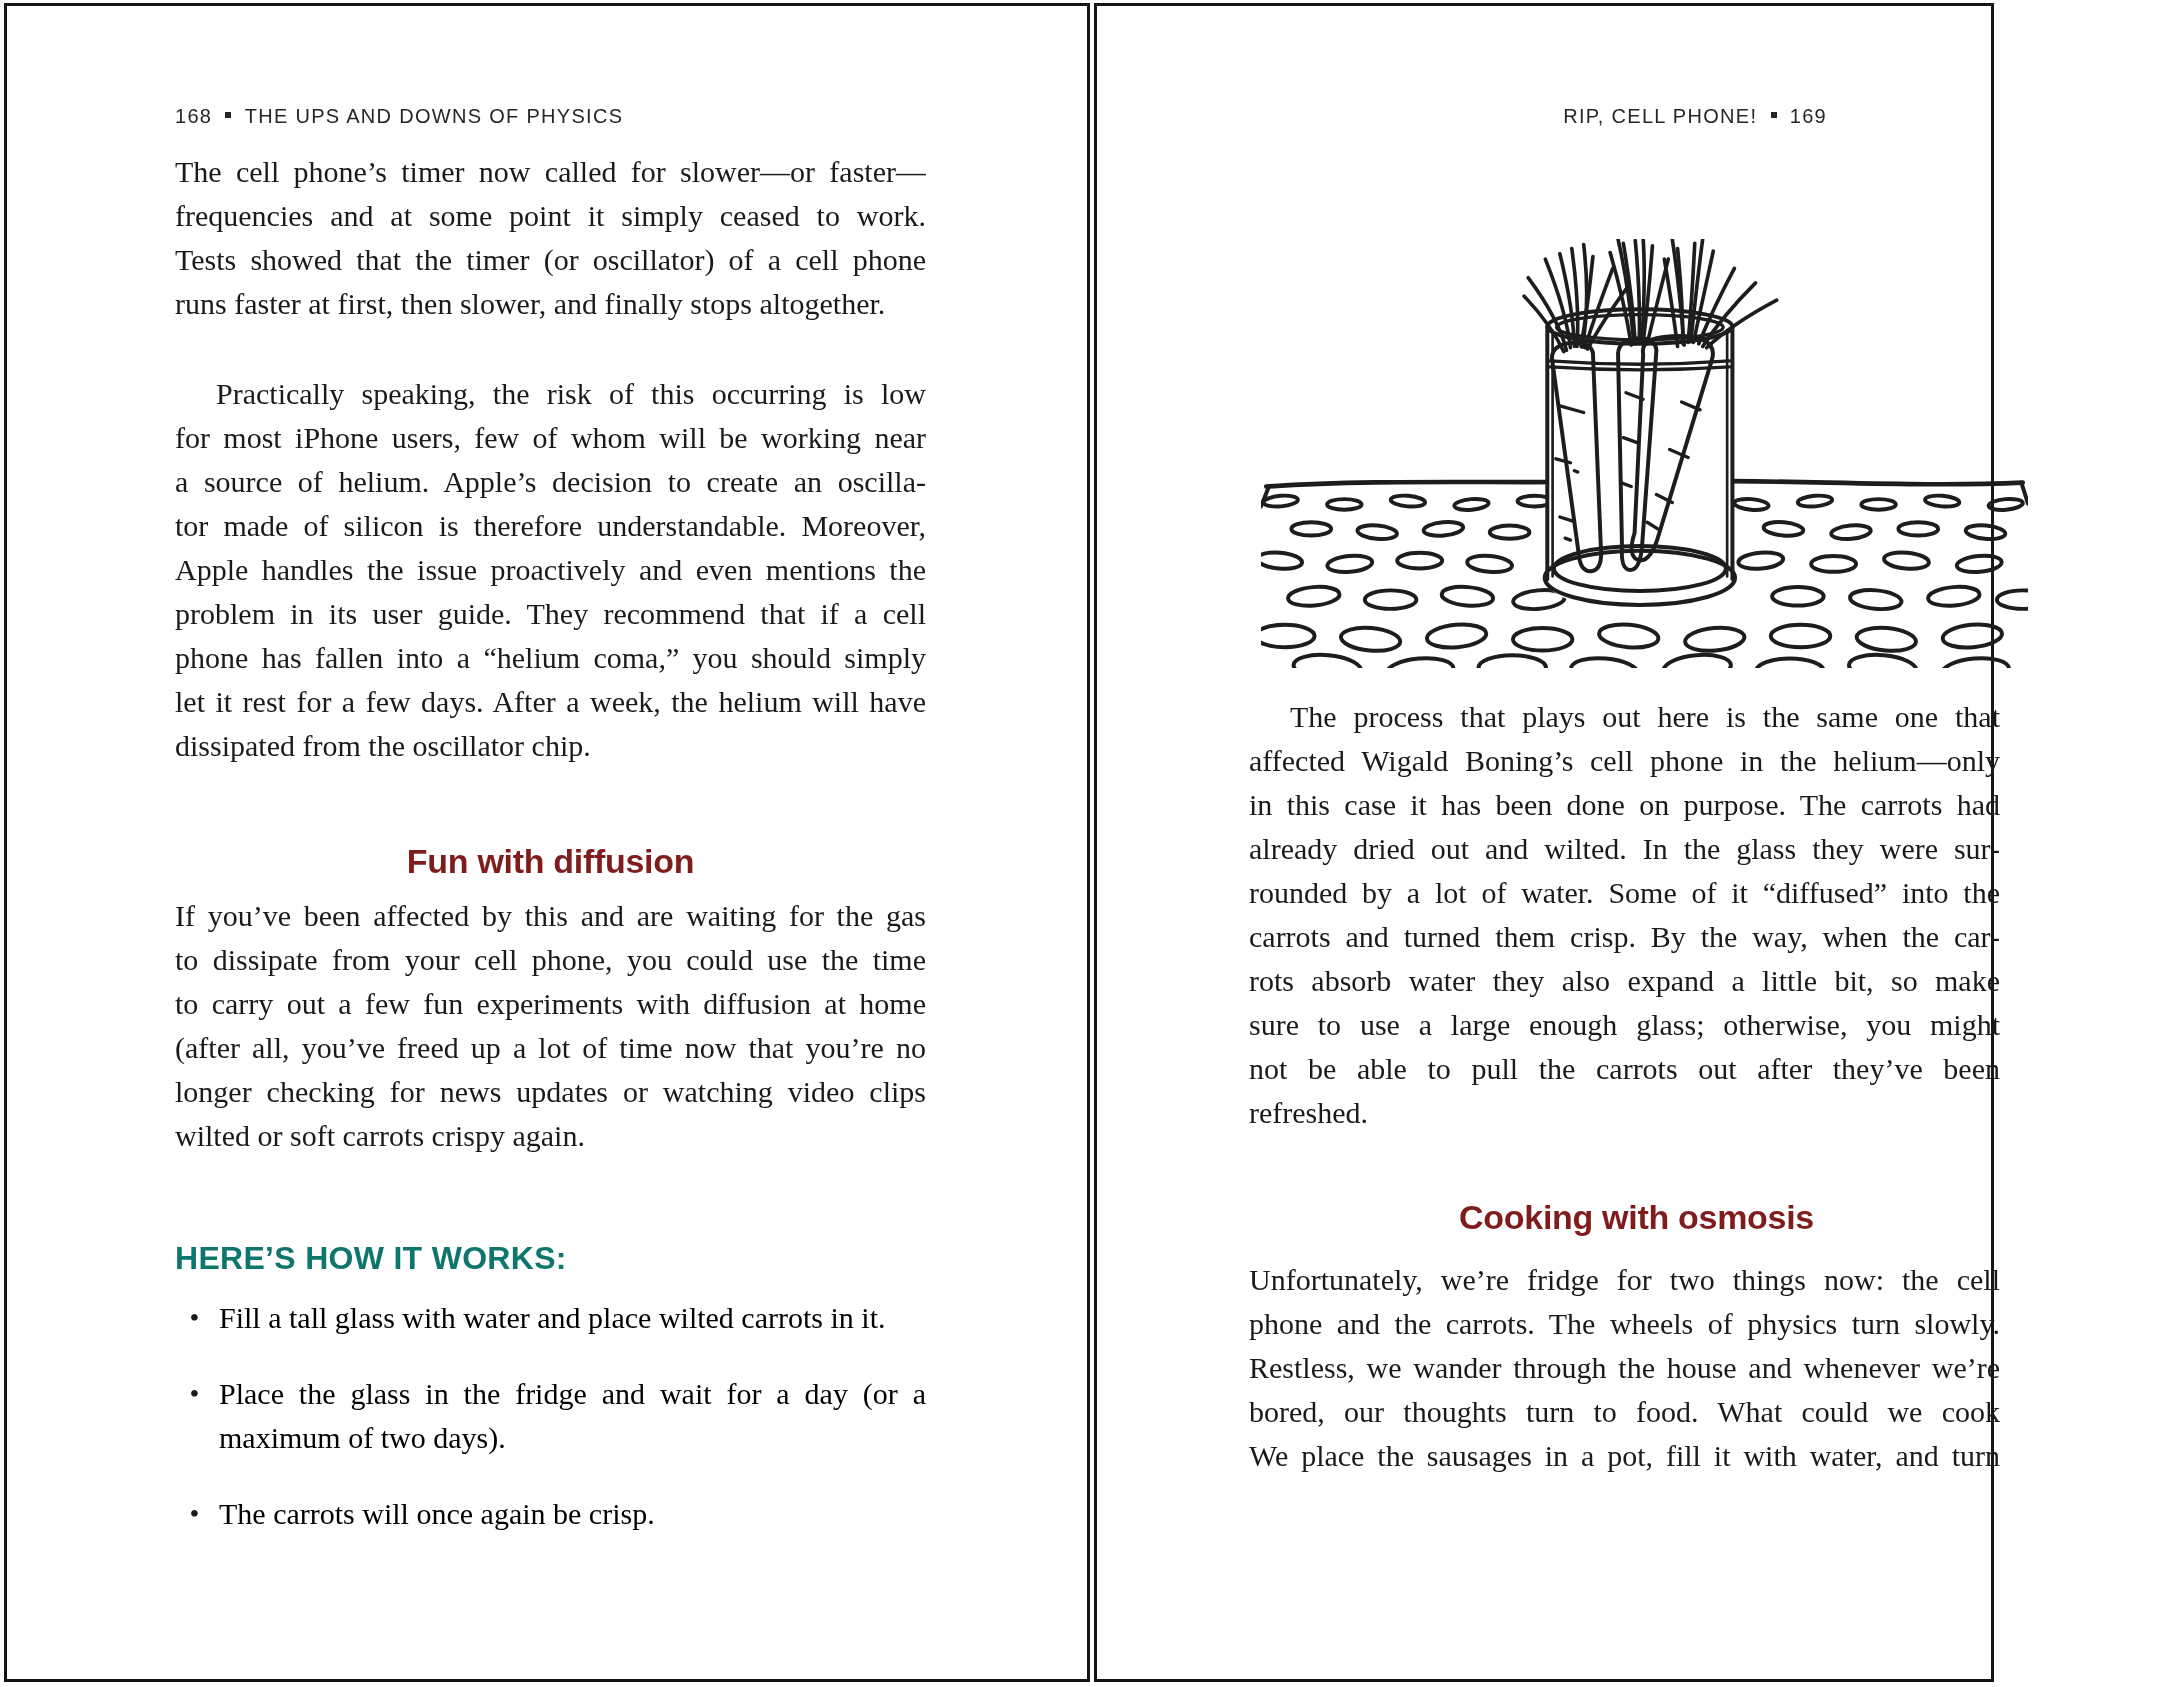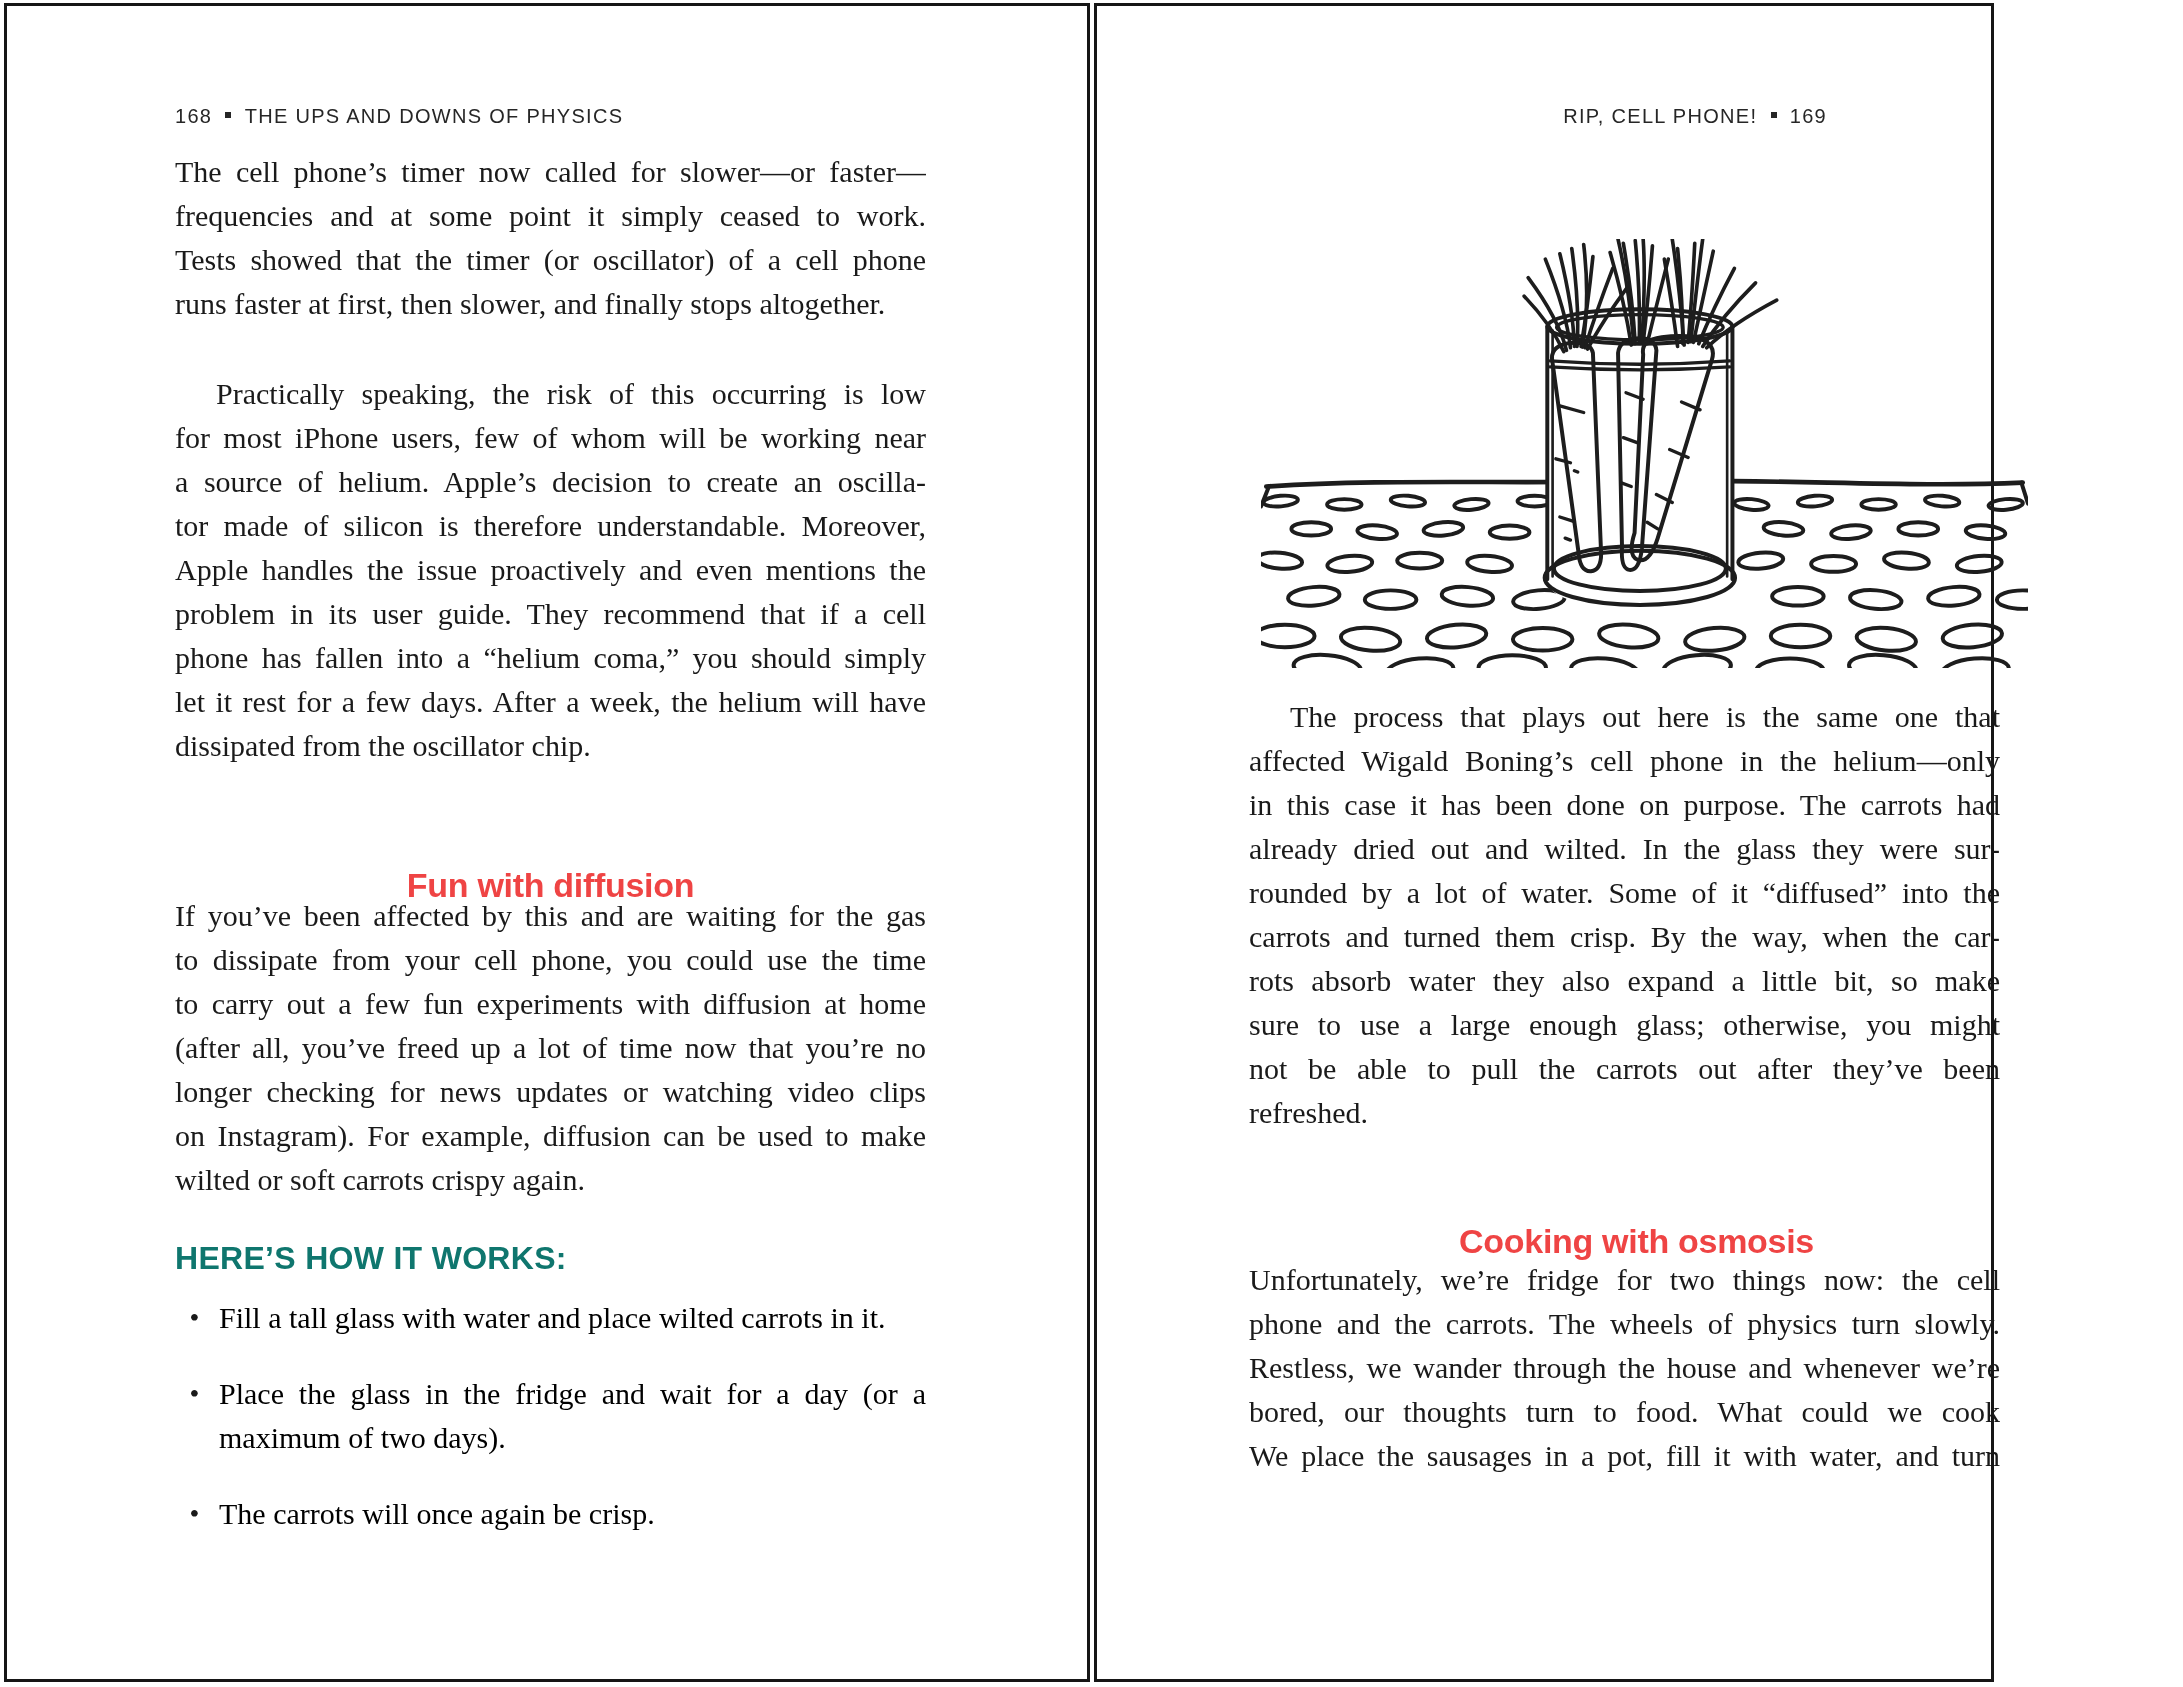--- a/index.html
+++ b/index.html
@@ -37,23 +37,22 @@
     height:44px;line-height:44px;
     text-align:justify;text-align-last:justify;
     overflow:hidden;
   }
   .jline.last{text-align-last:left;}
   .jline.indent{padding-left:41px;}
 
   .secheading{
     position:absolute;width:751px;height:46px;line-height:46px;
     font-family:"Liberation Sans",sans-serif;font-weight:700;
-    font-size:34px;letter-spacing:-0.3px;text-align:center;color:#ef4444;
+    font-size:34px;letter-spacing:-0.3px;text-align:center;color:#7f1d1d;
     white-space:nowrap;
-    margin-top:24px;
   }
   .listheading{
     position:absolute;height:32px;line-height:32px;
     font-family:"Liberation Sans",sans-serif;font-weight:700;
     font-size:32px;letter-spacing:0.3px;color:#0f766e;white-space:nowrap;
   }
 
   
   .bullet-list{position:absolute;width:751px;}
   .bullet-item{position:relative;padding-left:44px;margin-bottom:32px;}
@@ -97,21 +96,20 @@
     </div>
 
   <div class="secheading" style="left:168px;top:832px">Fun with diffusion</div>
 
   <div class="col col-left bodytext" style="top:888px">
       <div class="jline">If you’ve been affected by this and are waiting for the gas</div>
       <div class="jline">to dissipate from your cell phone, you could use the time</div>
       <div class="jline">to carry out a few fun experiments with diffusion at home</div>
       <div class="jline">(after all, you’ve freed up a lot of time now that you’re no</div>
       <div class="jline">longer checking for news updates or watching video clips</div>
-      <div class="jline">on Instagram). For example, diffusion can be used to make</div>
       <div class="jline last">wilted or soft carrots crispy again.</div>
     </div>
 
   <div class="listheading" style="left:168px;top:1236px">HERE’S HOW IT WORKS:</div>
 
   <div class="bullet-list bodytext" style="left:168px;top:1290px">
     <div class="bullet-item">
       <span class="bullet-marker">•</span>
       <div>
           <div class="jline last">Fill a tall glass with water and place wilted carrots in it.</div>

